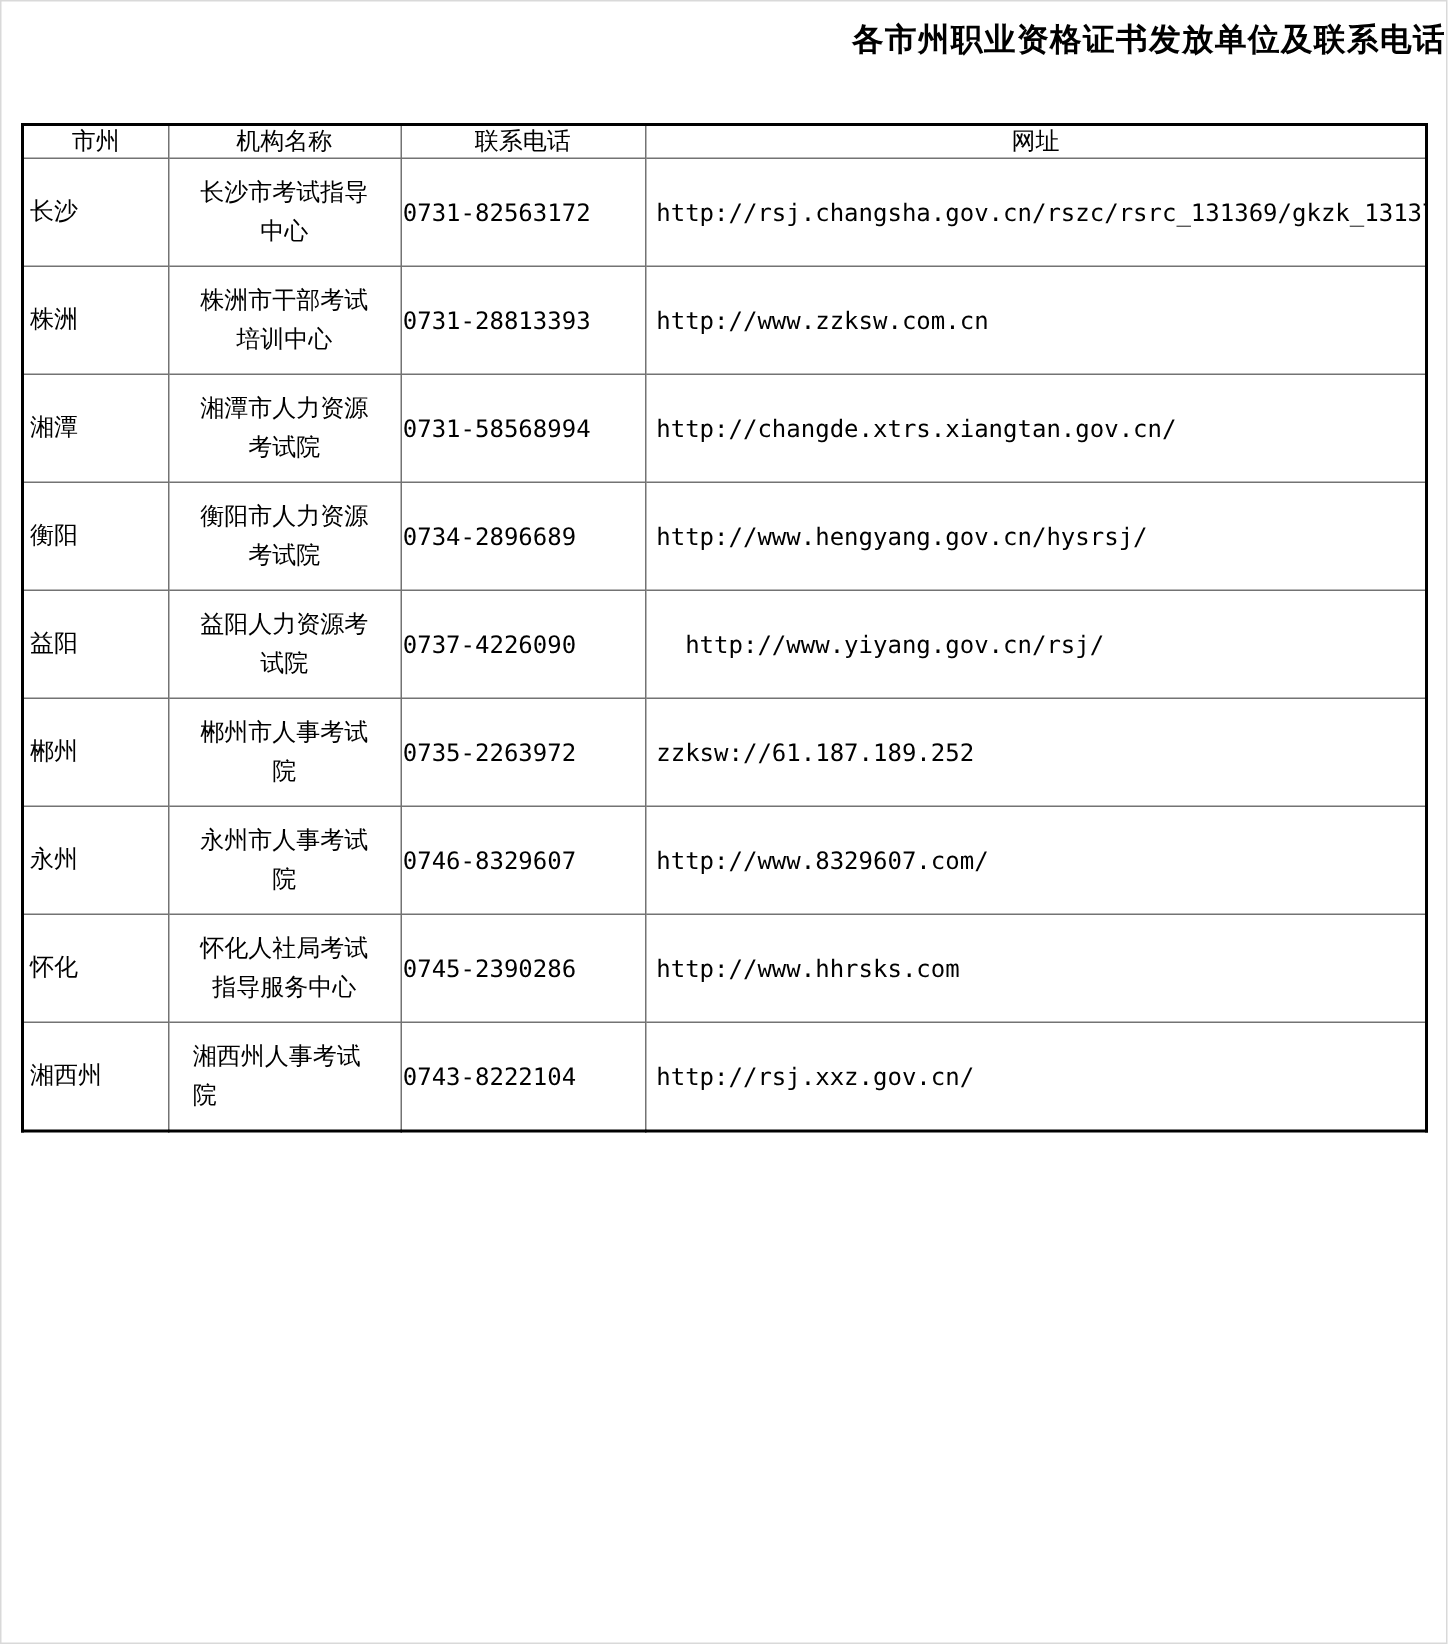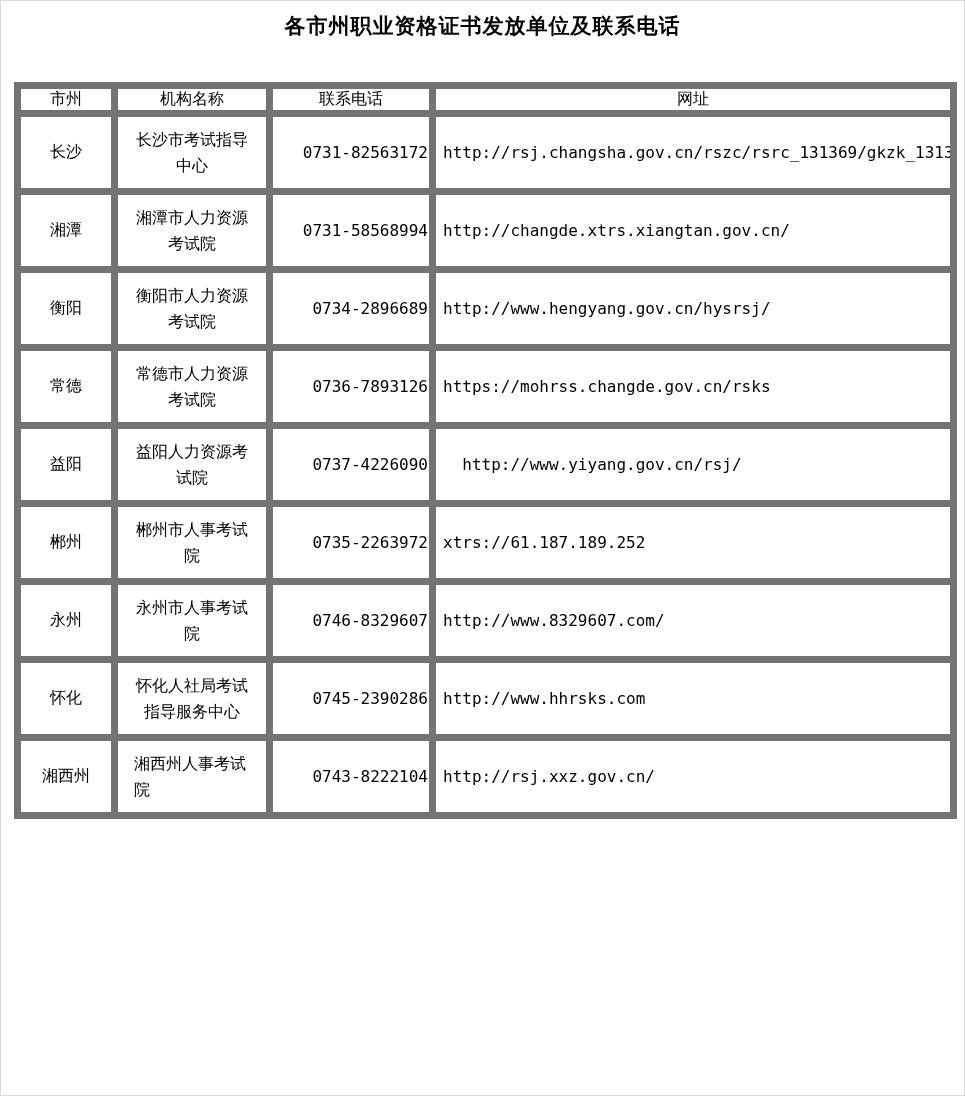--- a/index.html
+++ b/index.html
@@ -7,57 +7,57 @@
     width: 965px;
     height: 1096px;
     background: #ffffff;
     box-sizing: border-box;
     border: 1px solid #d9d9d9;
     font-family: "Liberation Serif", "DejaVu Serif", serif;
     color: #000000;
     overflow: hidden;
   }
   .page-title {
-    text-align: center;
+    text-align: right;
     font-size: 21px;
     font-weight: bold;
     padding-top: 11px;
     line-height: 29px;
     letter-spacing: 1px;
   }
   table.contacts {
     border-collapse: collapse;
     table-layout: fixed;
     width: 936px;
     margin: 41px 0 0 13px;
     border: 2px solid #000000;
   }
   table.contacts th,
   table.contacts td {
-    border: 7px solid #737373;
+    border: 1px solid #737373;
     vertical-align: middle;
     overflow: hidden;
   }
   table.contacts th {
     height: 20px;
     padding: 0;
     font-size: 16px;
     font-weight: normal;
     text-align: center;
   }
   table.contacts td { height: 69px; font-size: 16px; }
-  td.city-cell { text-align: center; padding: 0 4px; }
+  td.city-cell { text-align: left; padding: 0 4px; }
   td.org-cell {
     text-align: center;
     padding: 0 16px;
     line-height: 26px;
   }
   tr:last-child td.org-cell { text-align: left; }
   td.phone-cell {
-    text-align: right;
+    text-align: left;
     font-family: "DejaVu Sans Mono", "Liberation Mono", monospace;
     font-size: 15px;
   }
   td.url-cell {
     text-align: left;
     padding: 0 4px 0 7px;
     font-family: "DejaVu Sans Mono", "Liberation Mono", monospace;
     font-size: 14.5px;
     white-space: pre;
   }
@@ -83,58 +83,58 @@
     </tr>
   </thead>
   <tbody>
   <tr>
     <td class="city-cell">长沙</td>
     <td class="org-cell">长沙市考试指导中心</td>
     <td class="phone-cell">0731-82563172</td>
     <td class="url-cell">http://rsj.changsha.gov.cn/rszc/rsrc_131369/gkzk_131379/</td>
   </tr>
 
+  <tr>
+    <td class="city-cell">株洲</td>
+    <td class="org-cell">株洲市干部考试培训中心</td>
+    <td class="phone-cell">0731-28813393</td>
+    <td class="url-cell">http://www.zzksw.com.cn</td>
+  </tr>
 
   <tr>
     <td class="city-cell">湘潭</td>
     <td class="org-cell">湘潭市人力资源考试院</td>
     <td class="phone-cell">0731-58568994</td>
     <td class="url-cell">http://changde.xtrs.xiangtan.gov.cn/</td>
   </tr>
 
   <tr>
     <td class="city-cell">衡阳</td>
     <td class="org-cell">衡阳市人力资源考试院</td>
     <td class="phone-cell">0734-2896689</td>
     <td class="url-cell">http://www.hengyang.gov.cn/hysrsj/</td>
   </tr>
 
 
 
-  <tr>
-    <td class="city-cell">常德</td>
-    <td class="org-cell">常德市人力资源考试院</td>
-    <td class="phone-cell">0736-7893126</td>
-    <td class="url-cell">https://mohrss.changde.gov.cn/rsks</td>
-  </tr>
 
 
   <tr>
     <td class="city-cell">益阳</td>
     <td class="org-cell">益阳人力资源考试院</td>
     <td class="phone-cell">0737-4226090</td>
     <td class="url-cell">  http://www.yiyang.gov.cn/rsj/</td>
   </tr>
 
 
   <tr>
     <td class="city-cell">郴州</td>
     <td class="org-cell">郴州市人事考试院</td>
     <td class="phone-cell">0735-2263972</td>
-    <td class="url-cell">xtrs://61.187.189.252</td>
+    <td class="url-cell">zzksw://61.187.189.252</td>
   </tr>
 
   <tr>
     <td class="city-cell">永州</td>
     <td class="org-cell">永州市人事考试院</td>
     <td class="phone-cell">0746-8329607</td>
     <td class="url-cell">http://www.8329607.com/</td>
   </tr>
 
   <tr>

